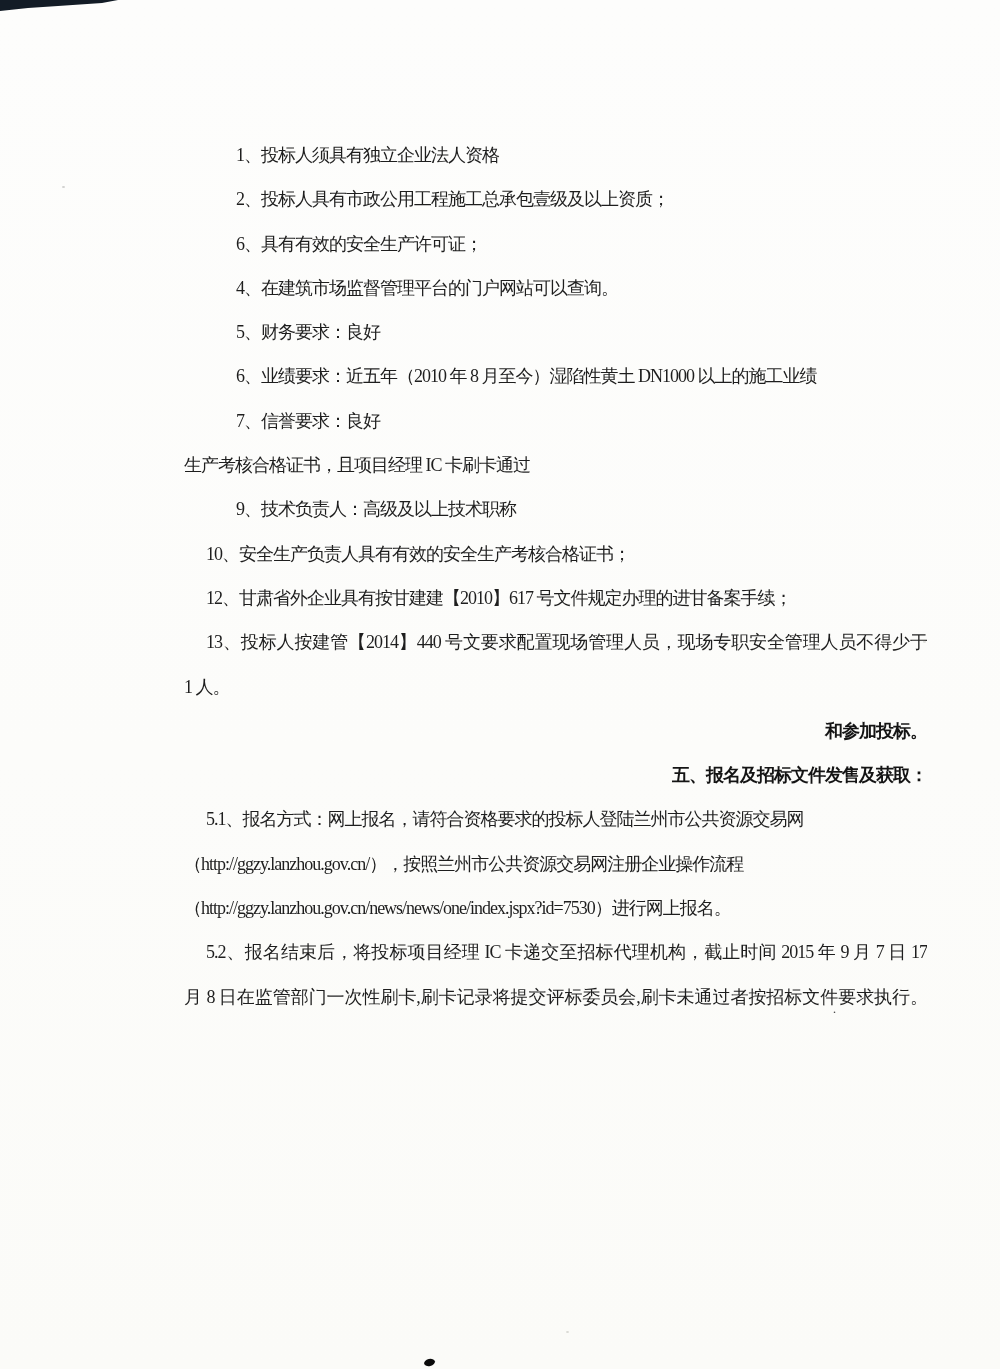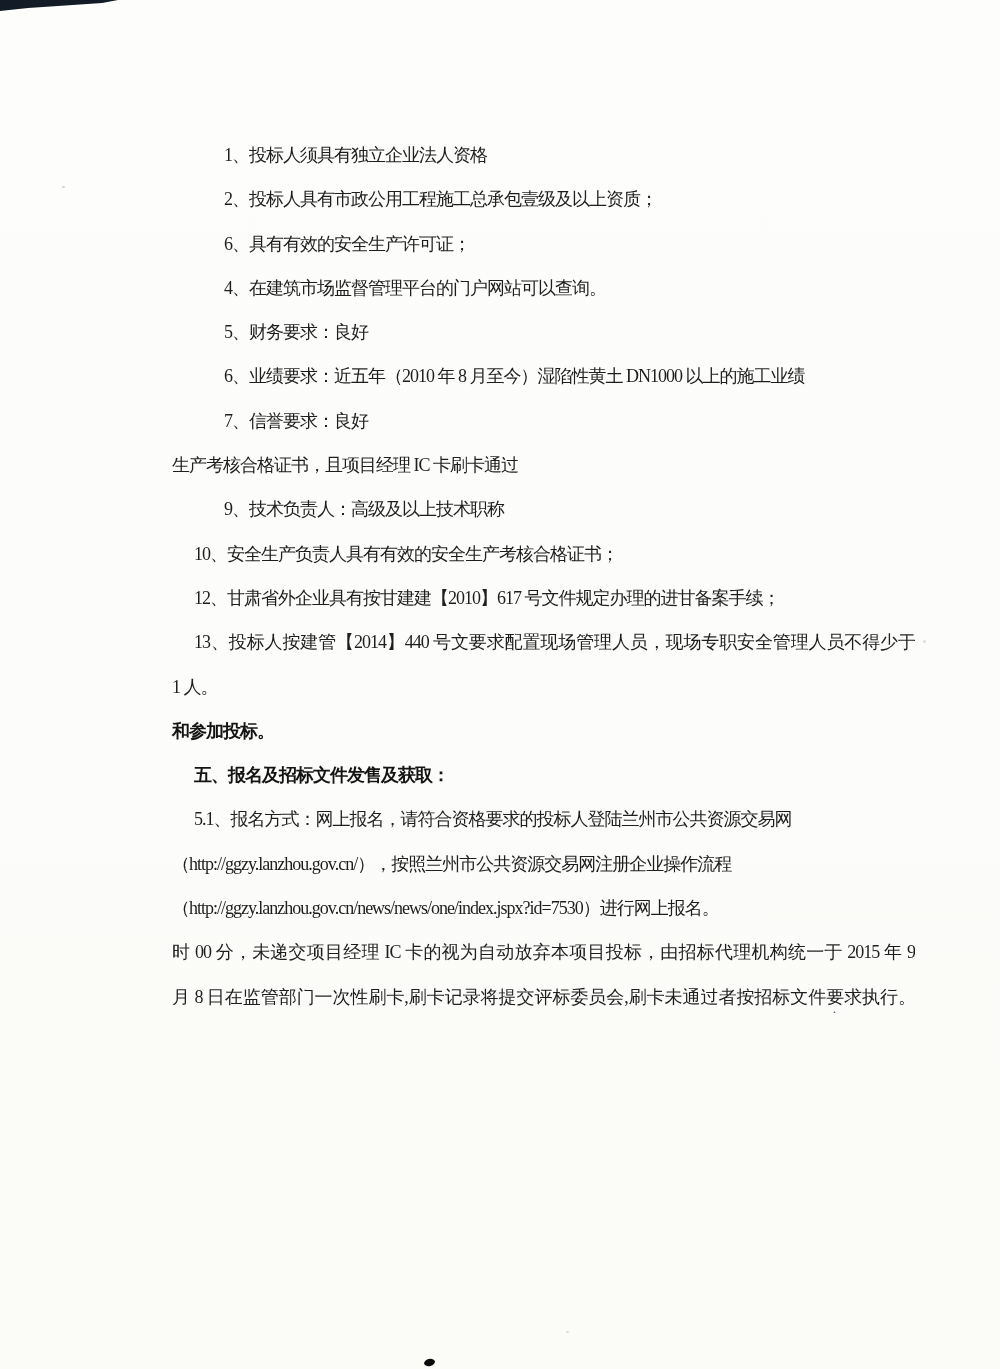--- a/index.html
+++ b/index.html
@@ -10,39 +10,39 @@
   }
   .page{
     position:relative;
     width:1000px;height:1369px;
     overflow:hidden;
     background:linear-gradient(180deg,#fdfdfc 0%,#fcfcfa 55%,#fbfbf8 100%);
     color:#1e1e1e;
   }
   .textblock{
     position:absolute;
-    left:172px;top:133px;
+    left:184px;top:133px;
     width:743px;
   }
   .ln{
     height:44.3px;
     line-height:44.3px;
     font-size:18px;
     letter-spacing:-1px;
     white-space:nowrap;
   }
   .ind1{padding-left:52px;}   
   .ind2{padding-left:22px;}   
   .just{
     white-space:normal;
     text-align:justify;
     text-align-last:justify;
     overflow:hidden;
   }
-  .bold{font-weight:700;color:#141414;}
+  .bold{font-weight:700;color:#141414;text-align:right;}
   
   .corner-mark{
     position:absolute;left:0;top:0;
     width:118px;height:14px;
     background:#131c26;
     clip-path:polygon(0 0,118px 0,102px 3px,58px 6px,28px 8px,0 11px);
   }
   
   .stray-mark{
     position:absolute;left:832px;top:1008px;
@@ -85,20 +85,20 @@
     <div class="ln ind1">9、技术负责人：高级及以上技术职称</div>
     <div class="ln ind2">10、安全生产负责人具有有效的安全生产考核合格证书；</div>
     <div class="ln ind2">12、甘肃省外企业具有按甘建建【2010】617 号文件规定办理的进甘备案手续；</div>
     <div class="ln ind2 just">13、投标人按建管【2014】440 号文要求配置现场管理人员，现场专职安全管理人员不得少于</div>
     <div class="ln">1 人。</div>
     <div class="ln bold">和参加投标。</div>
     <div class="ln ind2 bold">五、报名及招标文件发售及获取：</div>
     <div class="ln ind2">5.1、报名方式：网上报名，请符合资格要求的投标人登陆兰州市公共资源交易网</div>
     <div class="ln">（http://ggzy.lanzhou.gov.cn/），按照兰州市公共资源交易网注册企业操作流程</div>
     <div class="ln">（http://ggzy.lanzhou.gov.cn/news/news/one/index.jspx?id=7530）进行网上报名。</div>
-    <div class="ln just">时 00 分，未递交项目经理 IC 卡的视为自动放弃本项目投标，由招标代理机构统一于 2015 年 9</div>
+    <div class="ln ind2 just">5.2、报名结束后，将投标项目经理 IC 卡递交至招标代理机构，截止时间 2015 年 9 月 7 日 17</div>
     <div class="ln just">月 8 日在监管部门一次性刷卡,刷卡记录将提交评标委员会,刷卡未通过者按招标文件要求执行。</div>
   </main>
 
   <div class="stray-mark">˙</div>
   <div class="ink-dot"></div>
 
 </div>
 
 </body></html>

